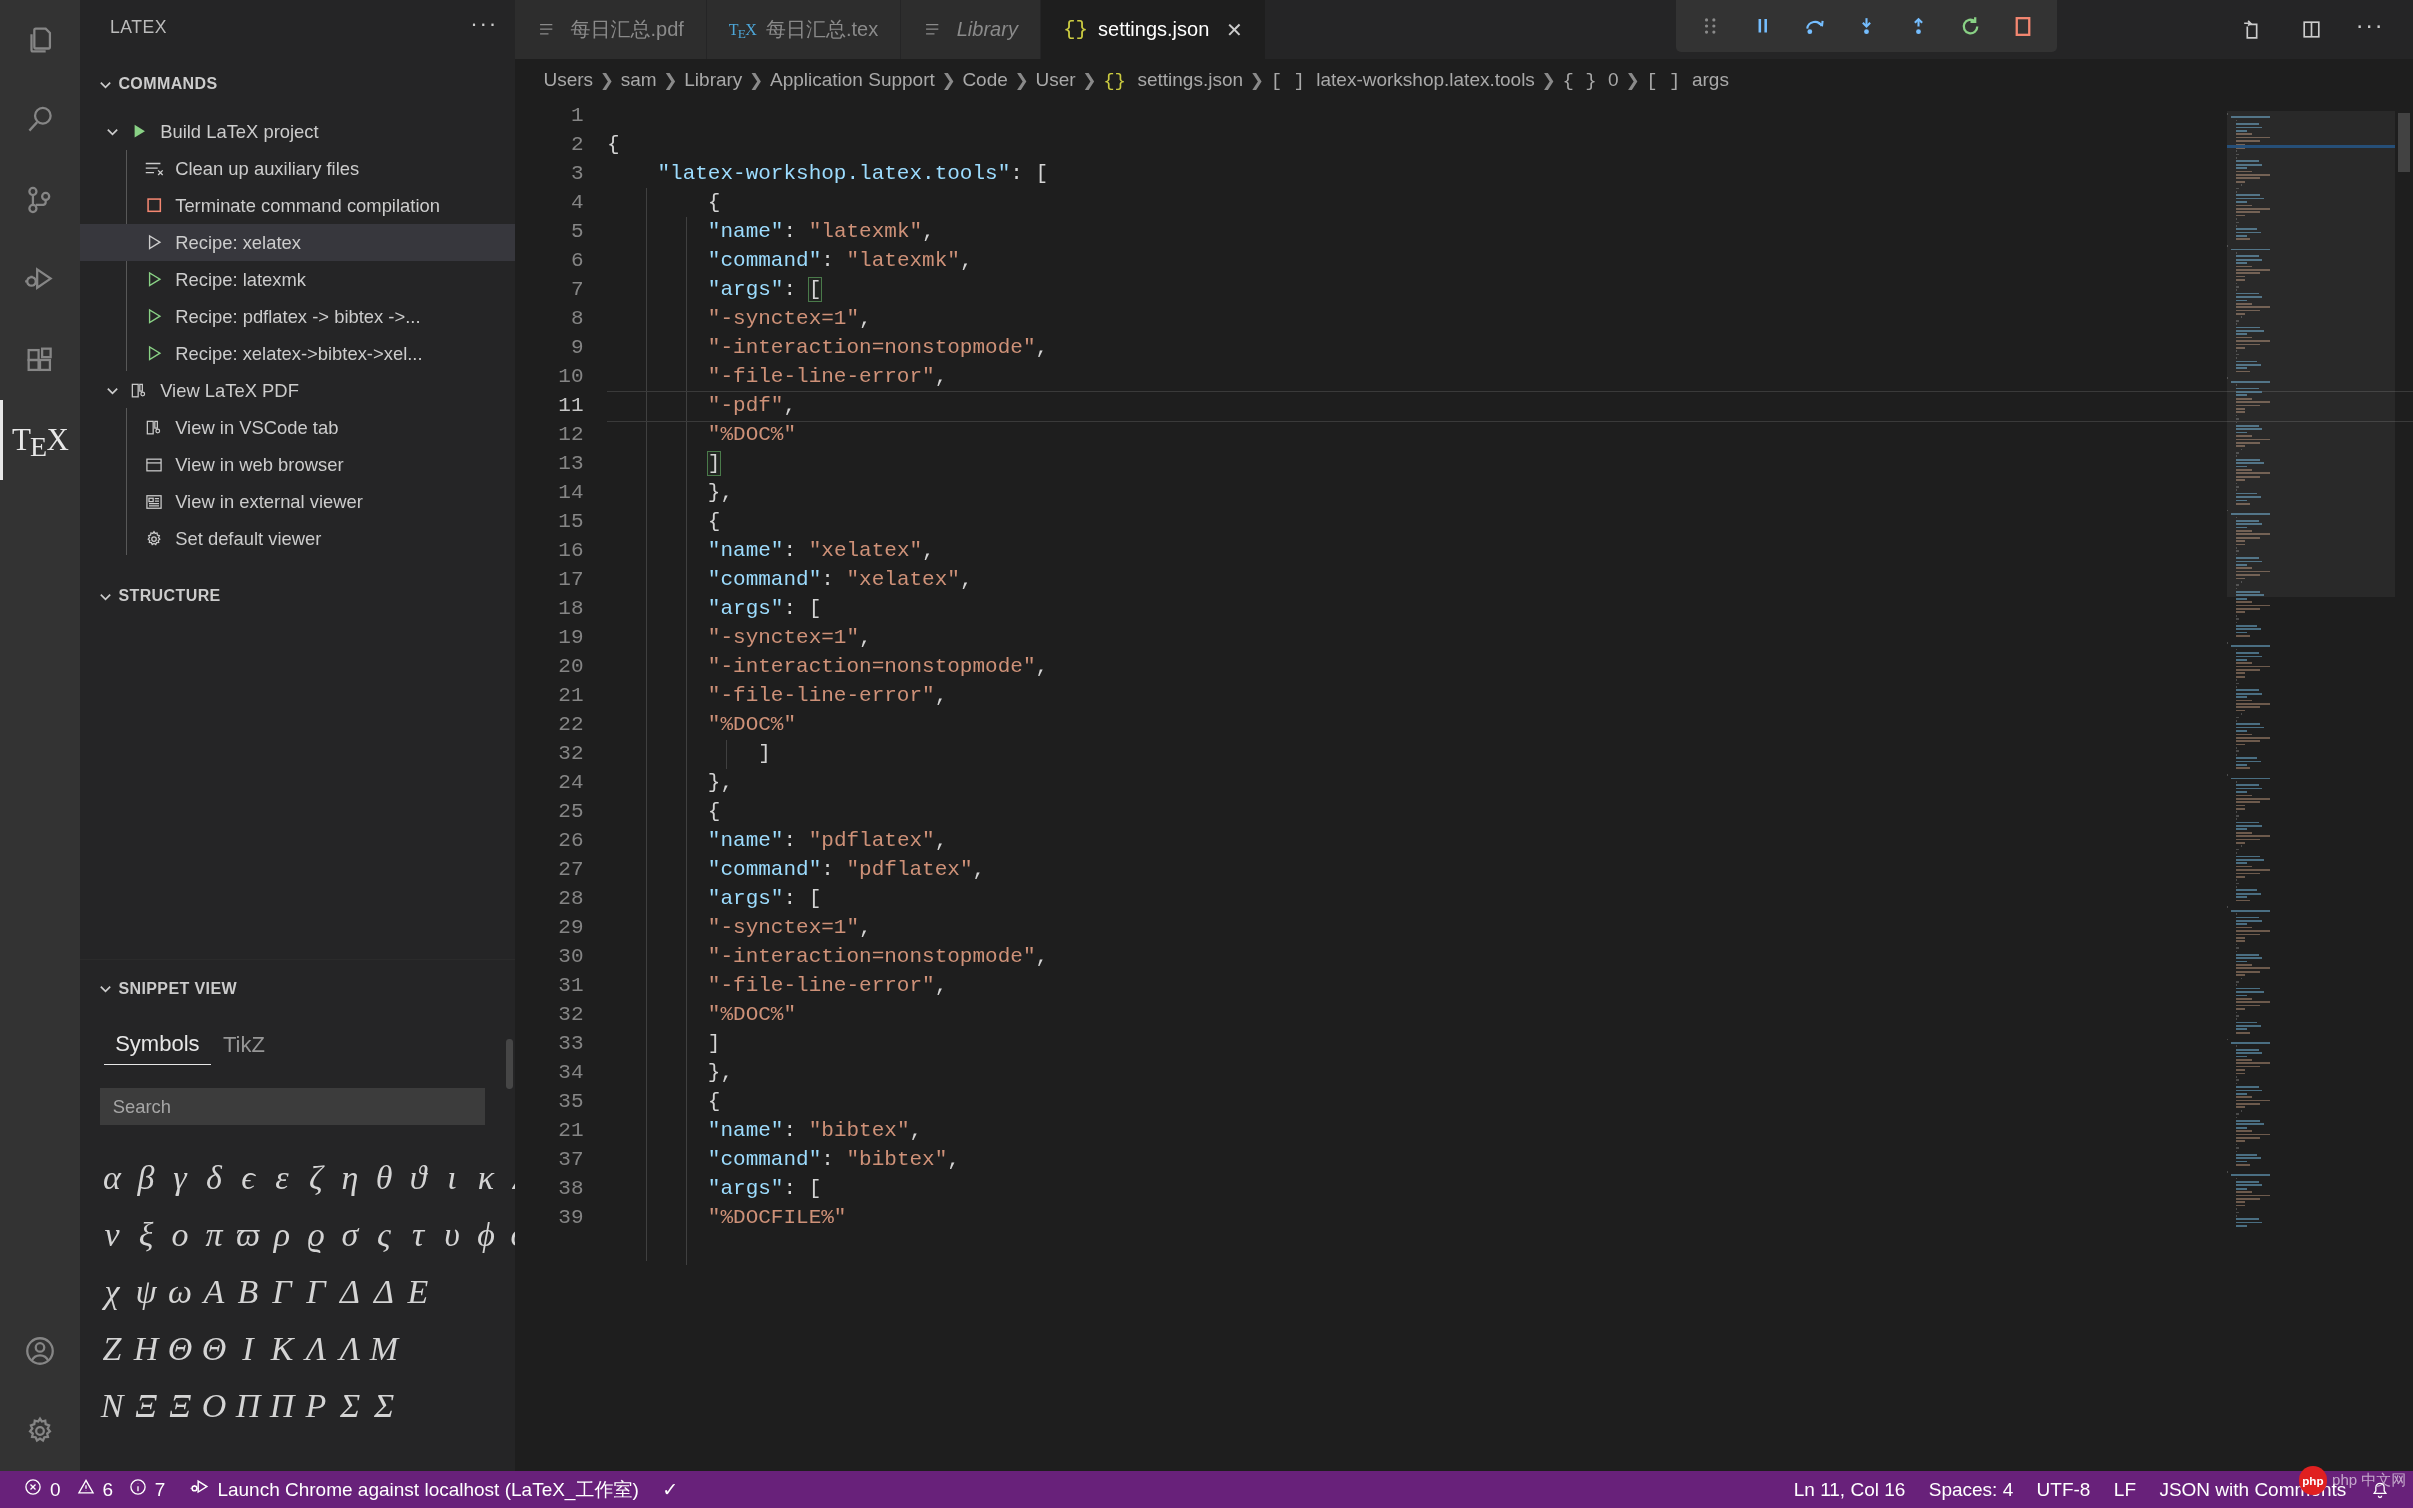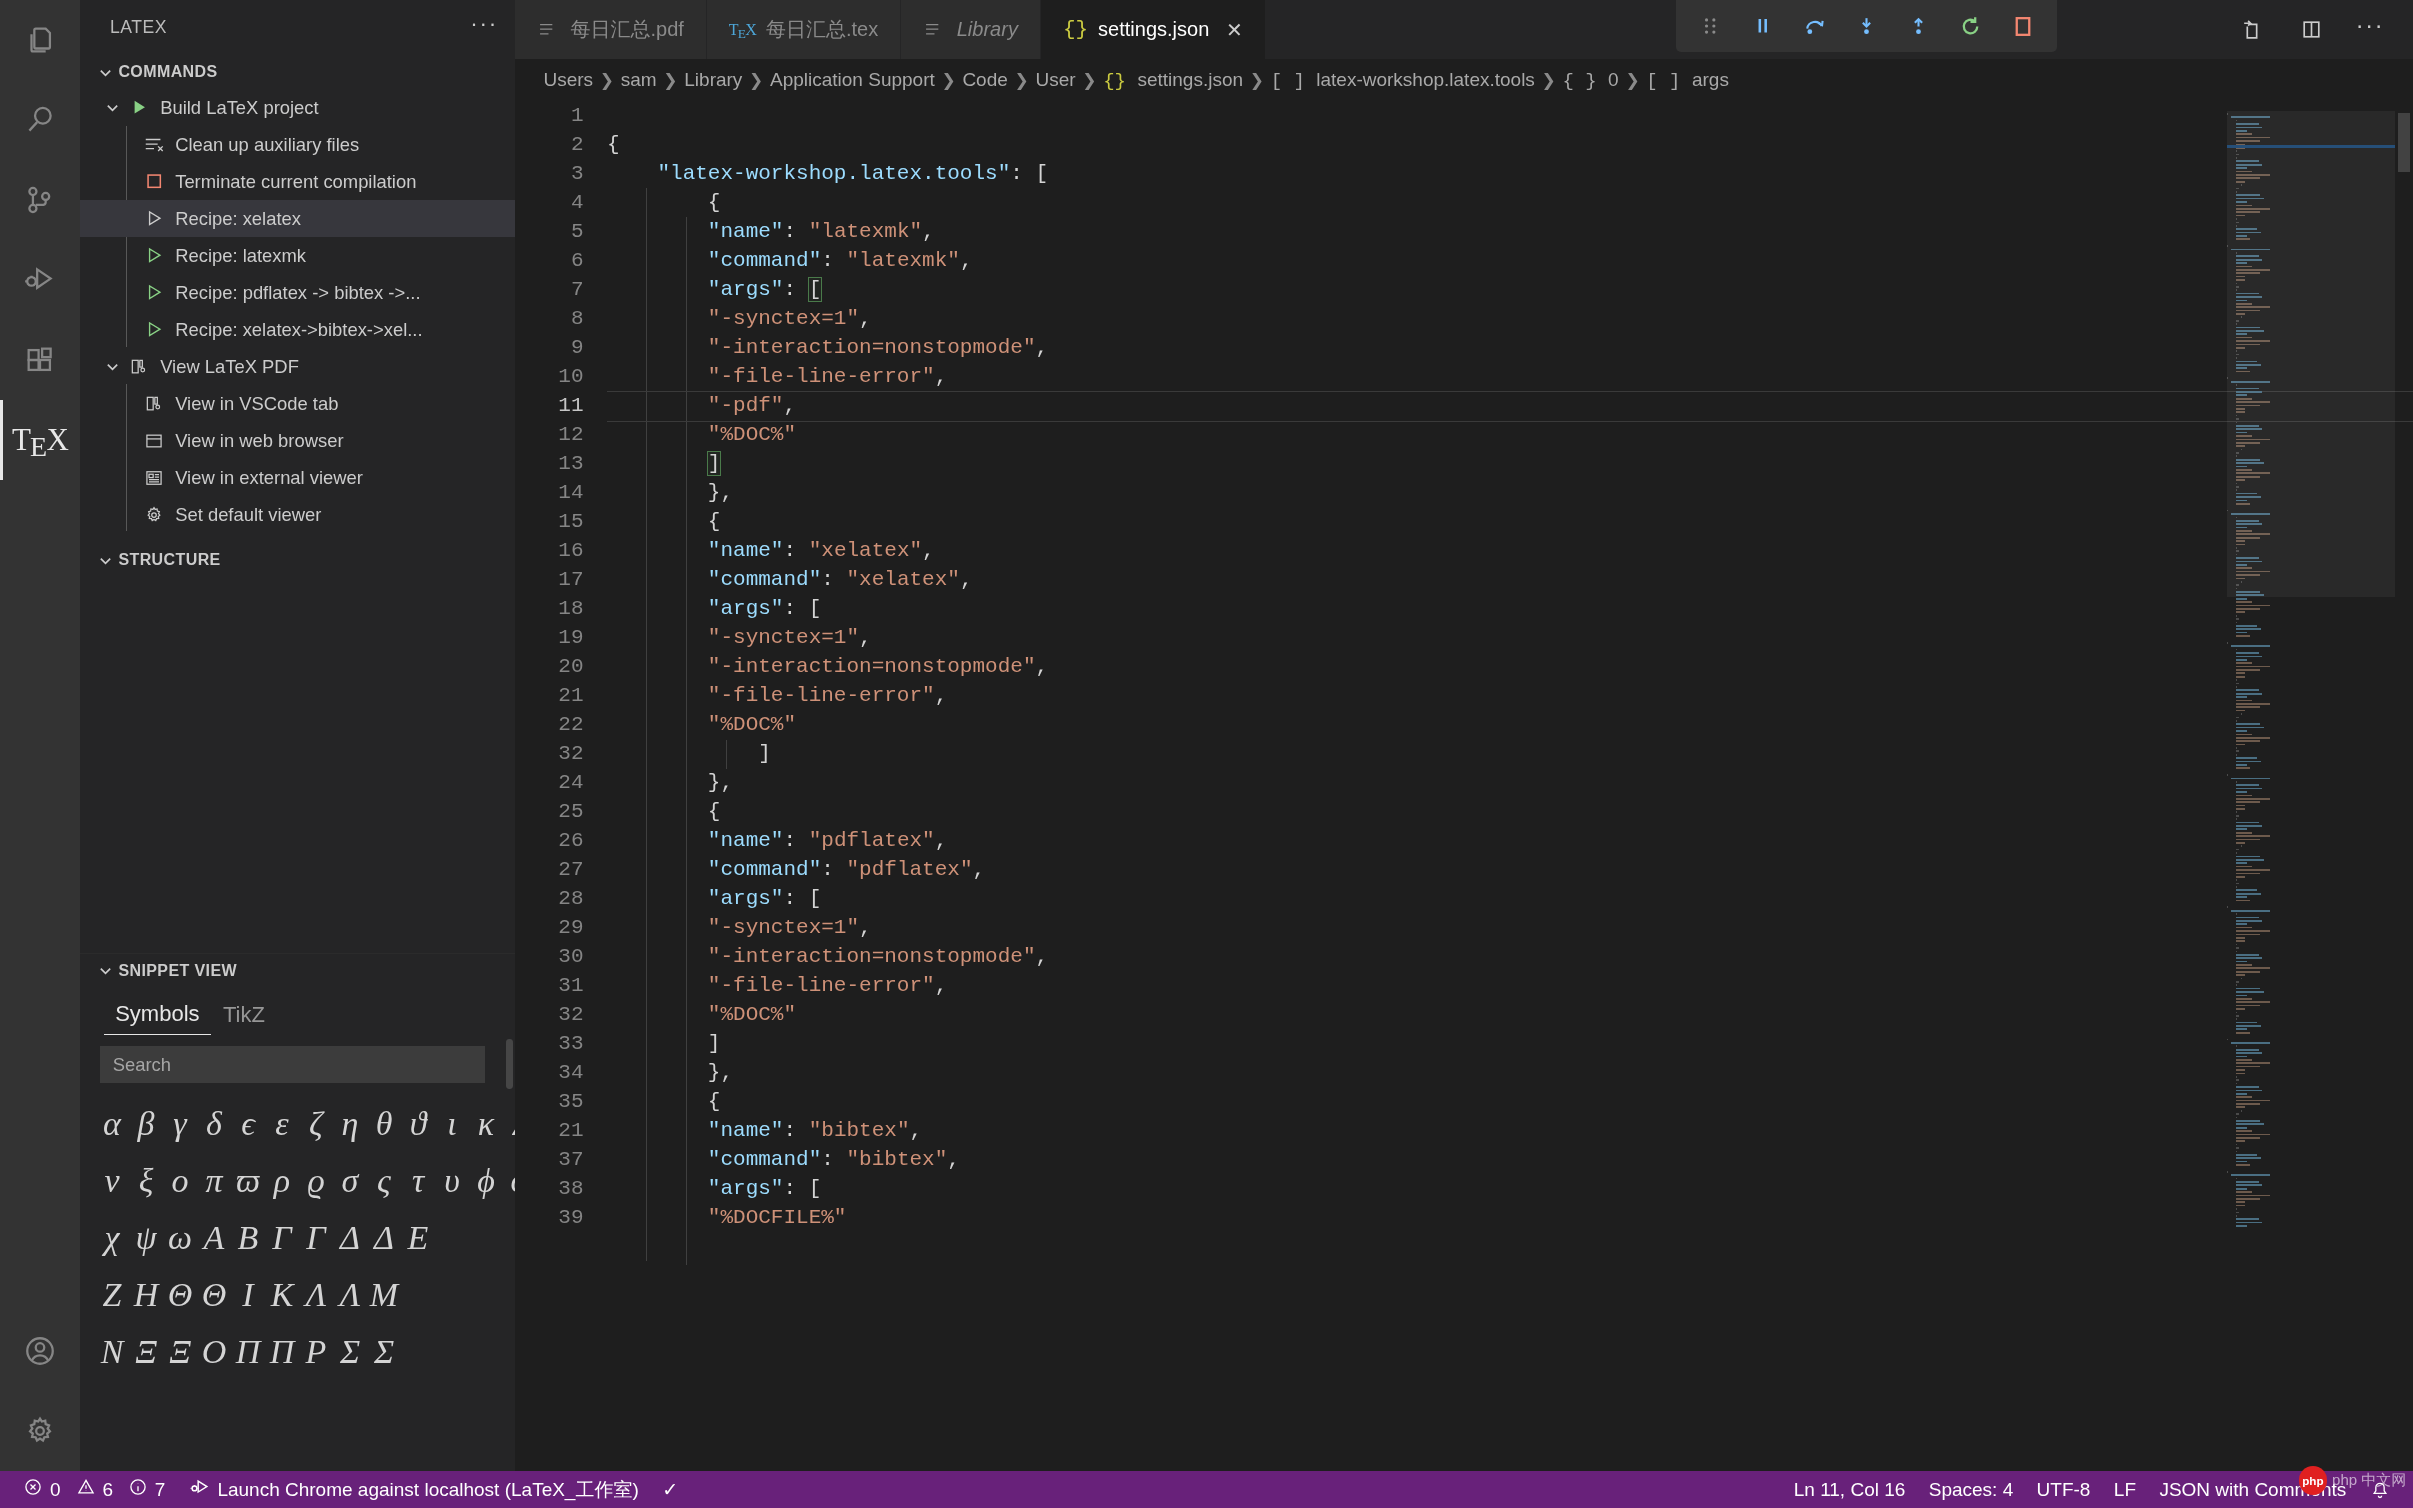--- a/index.html
+++ b/index.html
@@ -38,20 +38,21 @@
     color: #e7e7e7; font-size: 31px; letter-spacing: -0.8px;
   }
   .ab-tex .e { display: inline-block; transform: translateY(5.9px); font-size: 28px; }
   .ab-spacer { flex: 1; }
 
   
   .sidebar {
     width: 435px; background: #252526;
     flex-shrink: 0; display: flex; flex-direction: column;
     position: relative;
+    gap: 12px;
   }
   .sb-title {
     height: 55px; display: flex; align-items: center;
     padding: 0 17px 0 30px; justify-content: space-between;
   }
   .sb-title .t { color: #bbbbbb; font-size: 17.6px; letter-spacing: 0.5px; }
   .sb-title .dots { color: #cccccc; font-size: 22.6px; letter-spacing: 1.7px; line-height: 0.5; padding-bottom:8.4px;}
 
   .section-header {
     height: 34px; display: flex; align-items: center;
@@ -343,21 +344,21 @@
               </svg>
             </span>
           <span>Clean up auxiliary files</span>
         </div>
         <div class="tree-row indent-l2">
           <span class="ico red">
               <svg width="18.4" height="18.4" viewBox="0 0 24 24">
                 <rect x="4" y="4" width="16" height="16"></rect>
               </svg>
             </span>
-          <span>Terminate current compilation</span>
+          <span>Terminate command compilation</span>
         </div>
         <div class="tree-row indent-l2 sel">
           <span class="ico gray-tri">
               <svg width="18.4" height="18.4" viewBox="0 0 16 16">
                 <path d="M4 2.5v11l9-5.5z" fill="none" stroke="#cccccc" stroke-width="1.2"></path>
               </svg>
             </span>
           <span>Recipe: xelatex</span>
         </div>
         <div class="tree-row indent-l2">

